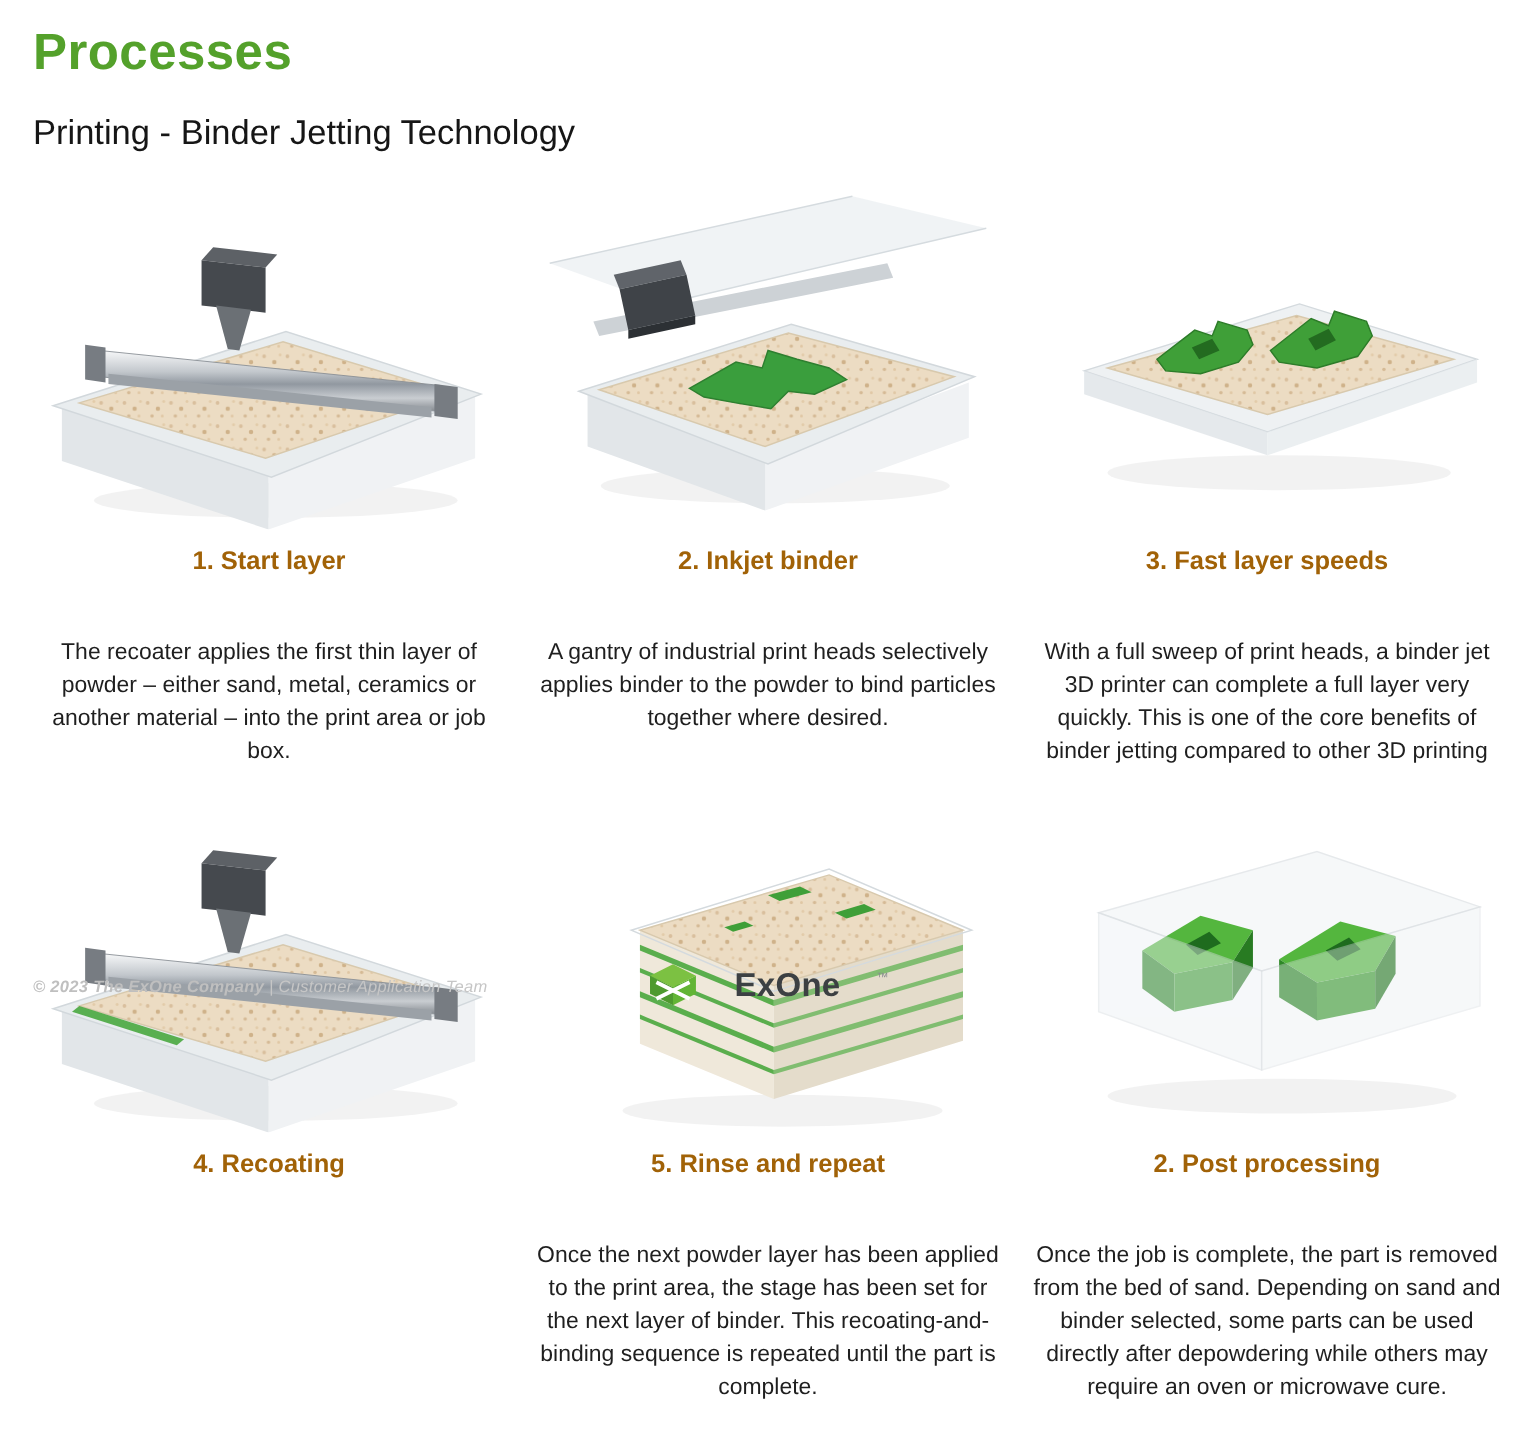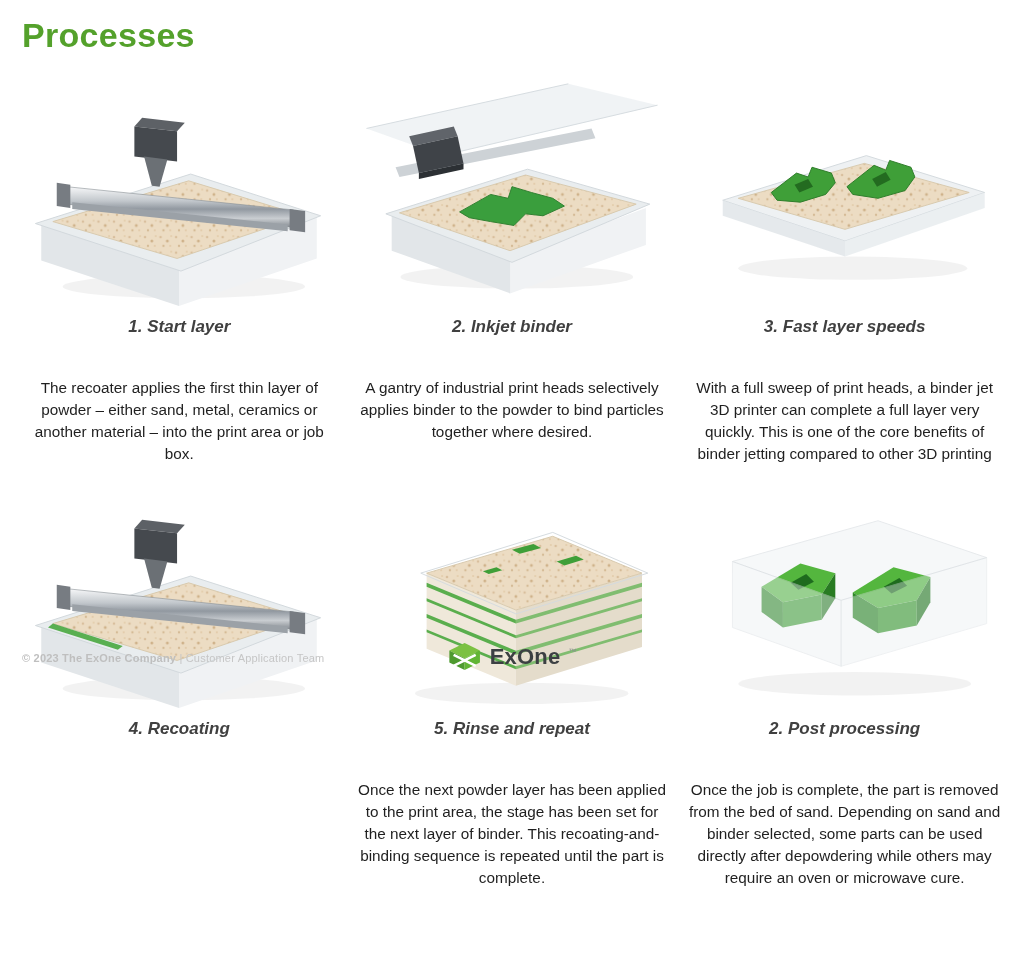--- a/index.html
+++ b/index.html
@@ -24,38 +24,37 @@
     column-gap:18px; row-gap:10px;
   }
   .step { display:flex; flex-direction:column; align-items:center; }
   .illus {
     width:100%; height:238px;
     display:flex; align-items:center; justify-content:center;
   }
   .illus svg { width:292px; height:228px; }
 
   .step-heading {
-    color:#404040; font-size:17px; font-weight:bold; margin:6px 0 8px;
+    color:#a16207; font-size:17px; font-weight:bold; margin:6px 0 8px;
     text-align:center;
-    font-style:italic;
   }
   .step-body {
     font-size:15.3px; line-height:1.44; text-align:center;
     color:#1f1f1f; max-width:314px;margin-top:32px;
   }
 
   footer { position:absolute; left:0; right:0; bottom:0; height:52px; }
   .copyright {
     position:absolute; left:22px; bottom:18px;
-    font-size:11px; color:#c6c6c6; letter-spacing:.2px;
+    font-size:11px; color:#c6c6c6; letter-spacing:.2px;font-style:italic;
   }
   .copyright .co { font-weight:bold; color:#bfbfbf; }
   .logo {
     position:absolute; left:50%; transform:translateX(-50%); bottom:10px;
-    display:flex; align-items:center; gap:8px;
+    display:flex; align-items:center; gap:24px;
   }
   .logo-text { font-size:22px; font-weight:bold; color:#3c4043; letter-spacing:.2px; }
   .logo-tm { font-size:8px; color:#8a8d90; align-self:flex-start; margin-top:6px; }
 </style>
 </head>
 <body>
 
 <svg width="0" height="0" style="position:absolute">
   <defs>
     <pattern id="sandP" width="16" height="16" patternUnits="userSpaceOnUse">
@@ -73,20 +72,21 @@
       <stop offset="0.78" stop-color="#c9cdd1"></stop>
       <stop offset="1" stop-color="#84898f"></stop>
     </linearGradient>
   </defs>
 </svg>
 
 <div class="page">
 
   <header>
     <h1 class="title">Processes</h1>
+    <h2 class="subtitle">Printing - Binder Jetting Technology</h2>
   </header>
 
   <main class="grid">
 
     <section class="step">
       <div class="illus">
         <svg viewBox="0 0 300 235">
           <ellipse cx="155" cy="215" rx="125" ry="12" fill="#000" opacity="0.05"></ellipse>
           <polygon points="150,196 292,143 292,186 150,235" fill="#f0f2f4"></polygon>
           <polygon points="8,150 150,196 150,235 8,188" fill="#e2e6e9"></polygon>

